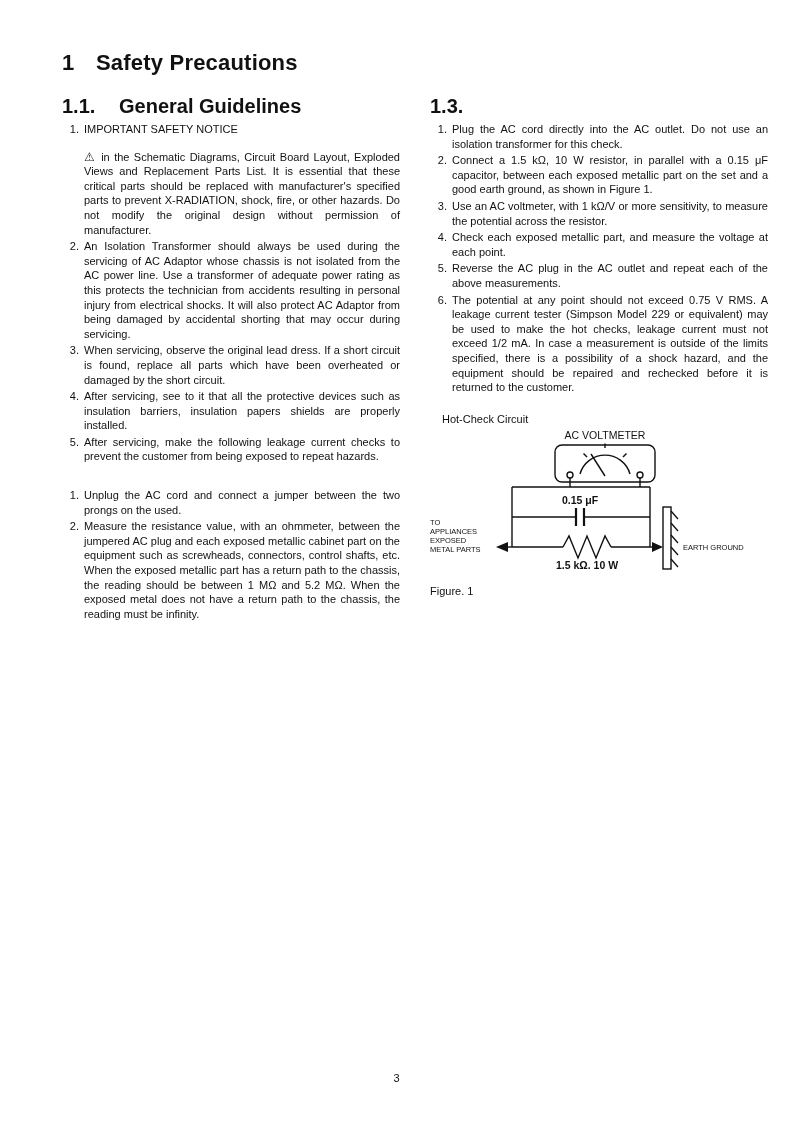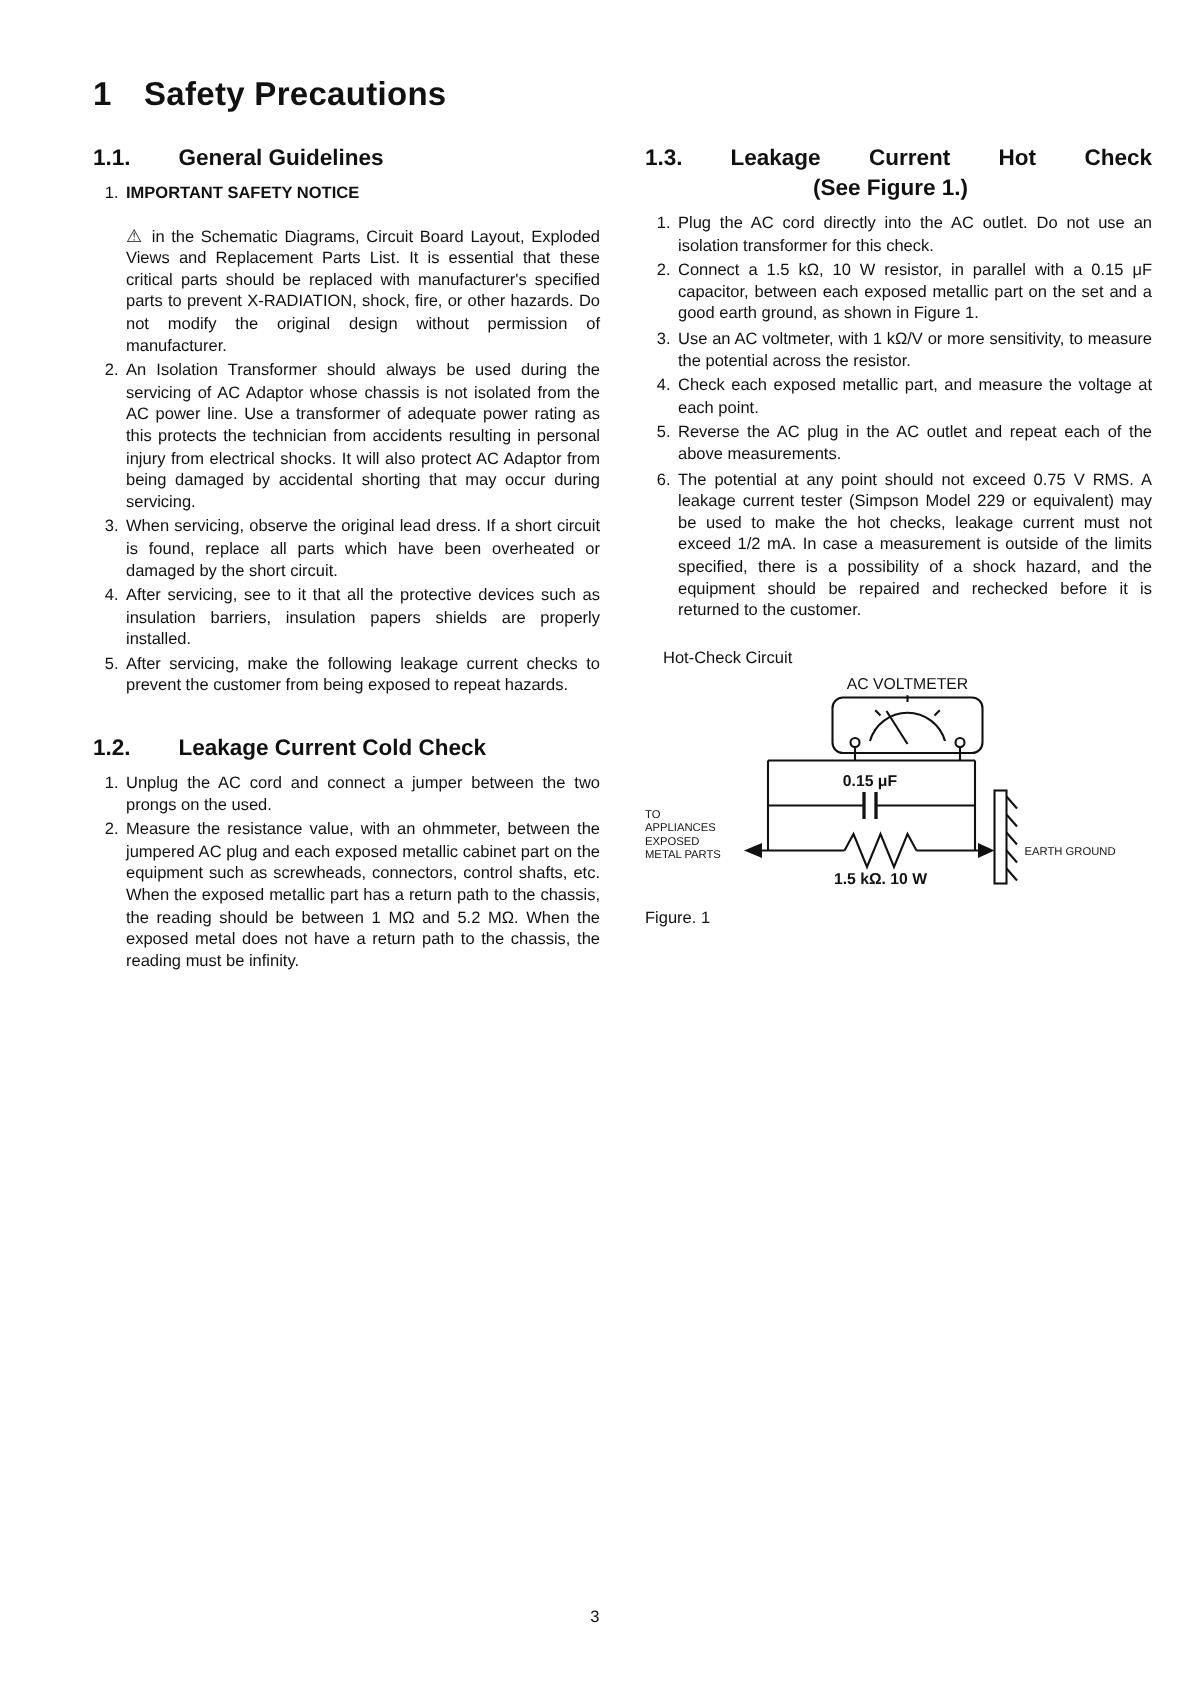--- a/index.html
+++ b/index.html
@@ -12,30 +12,30 @@
   .page { position:relative; width:793px; height:1122px; overflow:hidden; background:#fff; }
   .content { position:absolute; left:62px; top:50px; width:706px; }
 
   .doc-title { display:flex; font-size:22px; font-weight:bold; margin-bottom:20px; letter-spacing:0.2px; }
   .doc-title .t-num { width:34px; flex:none; }
 
   .columns { display:flex; gap:30px; align-items:flex-start; }
   .col { width:338px; flex:none; }
 
   .section { margin-bottom:24px; }
-  .sec-head { display:flex; font-size:15px; font-weight:bold; margin-bottom:6px; line-height:20px; }
+  .sec-head { display:flex; font-size:20px; font-weight:bold; margin-bottom:6px; line-height:20px; }
   .sec-num { width:57px; flex:none; }
   .sec-title { flex:1; }
   .sec-title .spread { display:block; text-align:justify; text-align-last:justify; }
   .sec-title .l2 { display:block; margin-left:55px; }
 
   .item { display:flex; margin-bottom:2px; }
   .inum { flex:none; width:17px; text-align:right; margin-right:5px; font-size:11px; line-height:14.6px; }
   .ibody { flex:1; font-size:11px; line-height:14.6px; text-align:justify; }
-  .bold-head { font-weight:bold; }
+  .bold-head { font-weight:normal; }
   .warn-para { margin-top:13px; }
   .warn-icon { font-size:12px; margin-right:5px; }
 
   .figure { margin-top:18px; }
   .fig-label { font-size:11px; margin-bottom:2px;margin-left:12px; }
   .fig-caption { width:302px; text-align:left; font-size:11px; margin-top:2px; }
 
   svg text { font-family:"Liberation Sans", sans-serif; fill:#111; }
   .svg-t { font-size:10.5px; }
   .svg-b { font-size:10.5px; font-weight:bold; }
@@ -88,45 +88,37 @@
             <span class="inum">4.</span>
             <div class="ibody">After servicing, see to it that all the protective devices such as insulation barriers, insulation papers shields are properly installed.</div>
           </div>
           <div class="item">
             <span class="inum">5.</span>
             <div class="ibody">After servicing, make the following leakage current checks to prevent the customer from being exposed to repeat hazards.</div>
           </div>
         </div>
 
         <div class="section">
-          <div class="sec-head">
-            <span class="sec-num">1.2.</span>
-            <span class="sec-title">Leakage Current Cold Check</span>
-          </div>
           <div class="item">
             <span class="inum">1.</span>
             <div class="ibody">Unplug the AC cord and connect a jumper between the two prongs on the used.</div>
           </div>
           <div class="item">
             <span class="inum">2.</span>
             <div class="ibody">Measure the resistance value, with an ohmmeter, between the jumpered AC plug and each exposed metallic cabinet part on the equipment such as screwheads, connectors, control shafts, etc. When the exposed metallic part has a return path to the chassis, the reading should be between 1 MΩ and 5.2 MΩ. When the exposed metal does not have a return path to the chassis, the reading must be infinity.</div>
           </div>
         </div>
 
       </div>
 
       <div class="col">
 
         <div class="section">
           <div class="sec-head">
             <span class="sec-num">1.3.</span>
-            <span class="sec-title">
-              <span class="spread">Leakage Current Hot Check</span>
-              <span class="l2">(See Figure 1.)</span>
-            </span>
           </div>
 
           <div class="item">
             <span class="inum">1.</span>
             <div class="ibody">Plug the AC cord directly into the AC outlet. Do not use an isolation transformer for this check.</div>
           </div>
           <div class="item">
             <span class="inum">2.</span>
             <div class="ibody">Connect a 1.5 kΩ, 10 W resistor, in parallel with a 0.15 μF capacitor, between each exposed metallic part on the set and a good earth ground, as shown in Figure 1.</div>
           </div>

